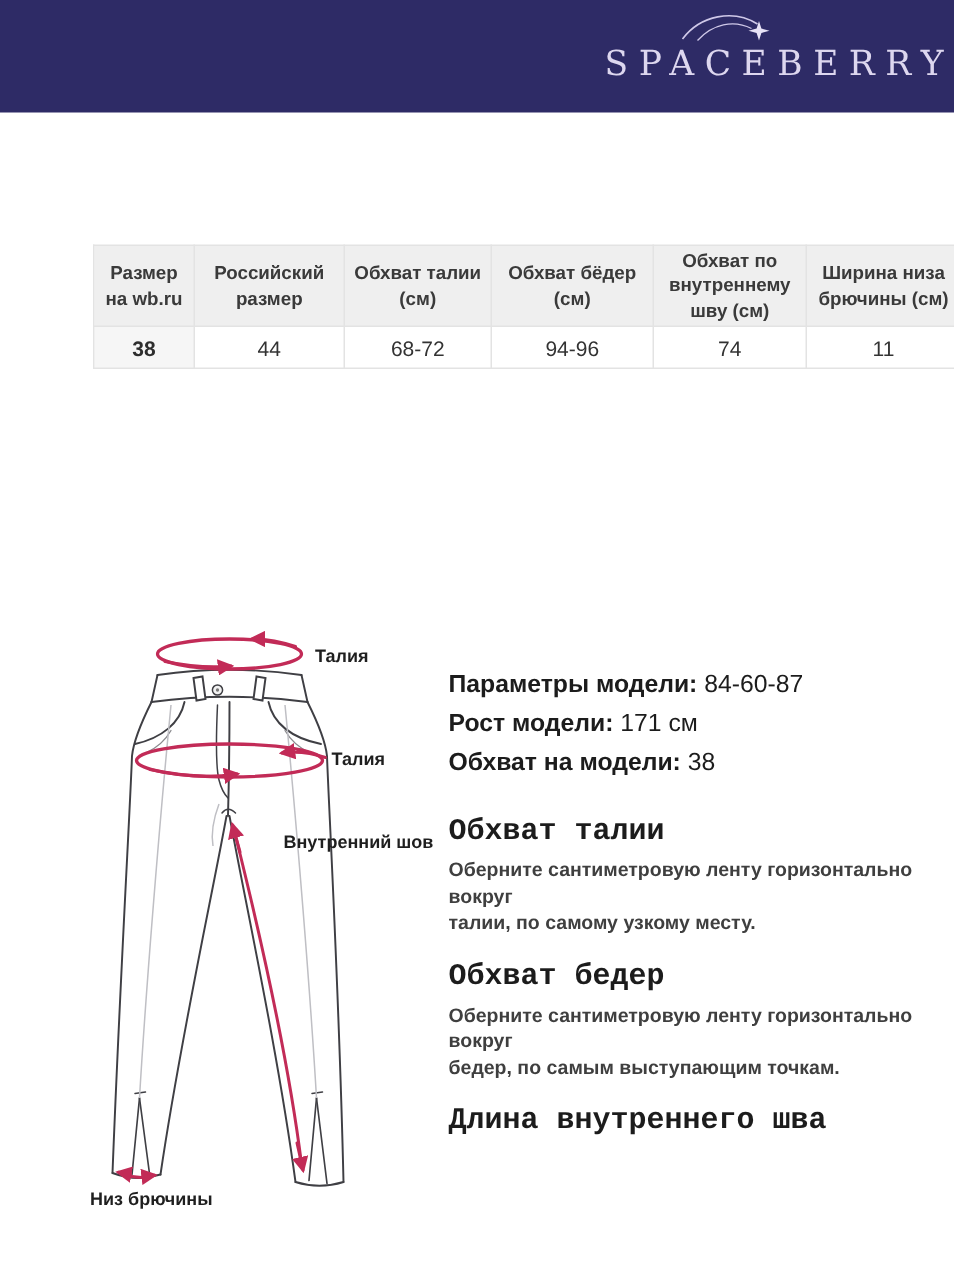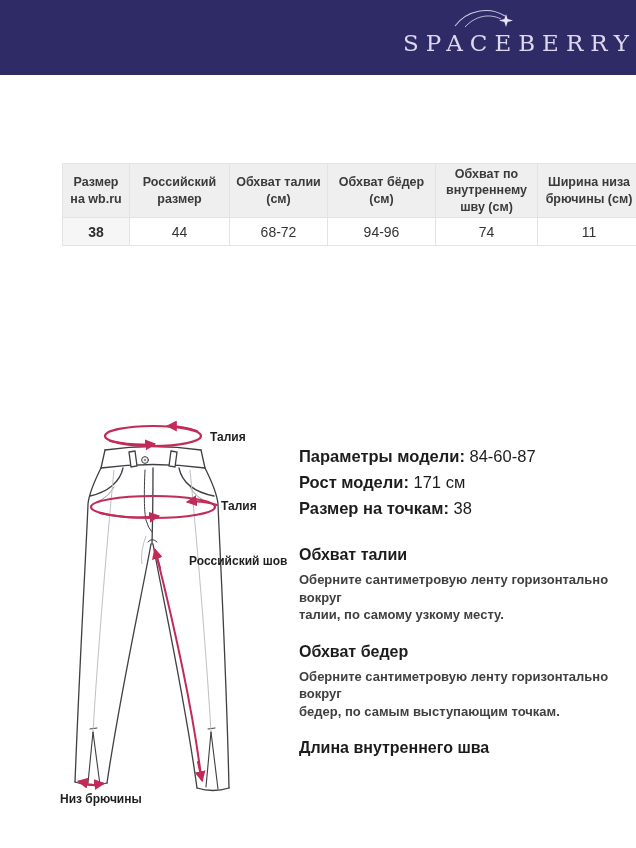--- a/index.html
+++ b/index.html
@@ -44,21 +44,21 @@
   #lbl-hem    { left:60px;  top:789px; }
 
   .pants-svg { position:absolute; left:50px; top:412px; }
 
   
   .info-col { position:absolute; left:299px; top:443px; width:332px; }
   .model-info { margin-bottom:24px; }
   .model-line { font-size:16.5px; line-height:26px; color:#1c1c1c; }
   .model-line .lbl { font-weight:700; }
   .model-line .val { font-weight:400; }
-  .sec-h { font-size:16px; font-weight:700; color:#1c1c1c; line-height:20px; margin-bottom:6px; }
+  .sec-h { font-size:20px; font-weight:700; color:#1c1c1c; line-height:20px; margin-bottom:6px;font-family:Liberation Mono, monospace; }
   .sec-p {
     font-size:13px; line-height:17.5px; color:#3f3f3f;
     white-space:pre-line; margin-bottom:18px;font-weight:bold;
   }
 </style>
 </head>
 <body>
 
 <div class="brand-header">
   <div class="logo-wrap">
@@ -170,35 +170,35 @@
     <path d="M148,350 L152,368" stroke-width="2" marker-end="url(#arr)"></path>
 
     <path d="M31,370.5 Q41,374 50,372.5" stroke-width="2"></path>
     <path d="M37,371 L29,369.5" stroke-width="2" marker-end="url(#arr)"></path>
     <path d="M45,372.5 L53,371.5" stroke-width="2" marker-end="url(#arr)"></path>
   </g>
 </svg>
 
 <div class="diagram-label" id="lbl-waist">Талия</div>
 <div class="diagram-label" id="lbl-hips">Талия</div>
-<div class="diagram-label" id="lbl-inseam">Российский шов</div>
+<div class="diagram-label" id="lbl-inseam">Внутренний шов</div>
 <div class="diagram-label" id="lbl-hem">Низ брючины</div>
 
 <div class="info-col">
   <div class="model-info">
     <div class="model-line">
       <span class="lbl">Параметры модели:</span>
       <span class="val">84-60-87</span>
     </div>
     <div class="model-line">
       <span class="lbl">Рост модели:</span>
       <span class="val">171 см</span>
     </div>
     <div class="model-line">
-      <span class="lbl">Размер на точкам:</span>
+      <span class="lbl">Обхват на модели:</span>
       <span class="val">38</span>
     </div>
   </div>
 
   <div>
     <div class="sec-h">Обхват талии</div>
     <div class="sec-p">Оберните сантиметровую ленту горизонтально вокруг
 талии, по самому узкому месту.</div>
   </div>
   <div>

